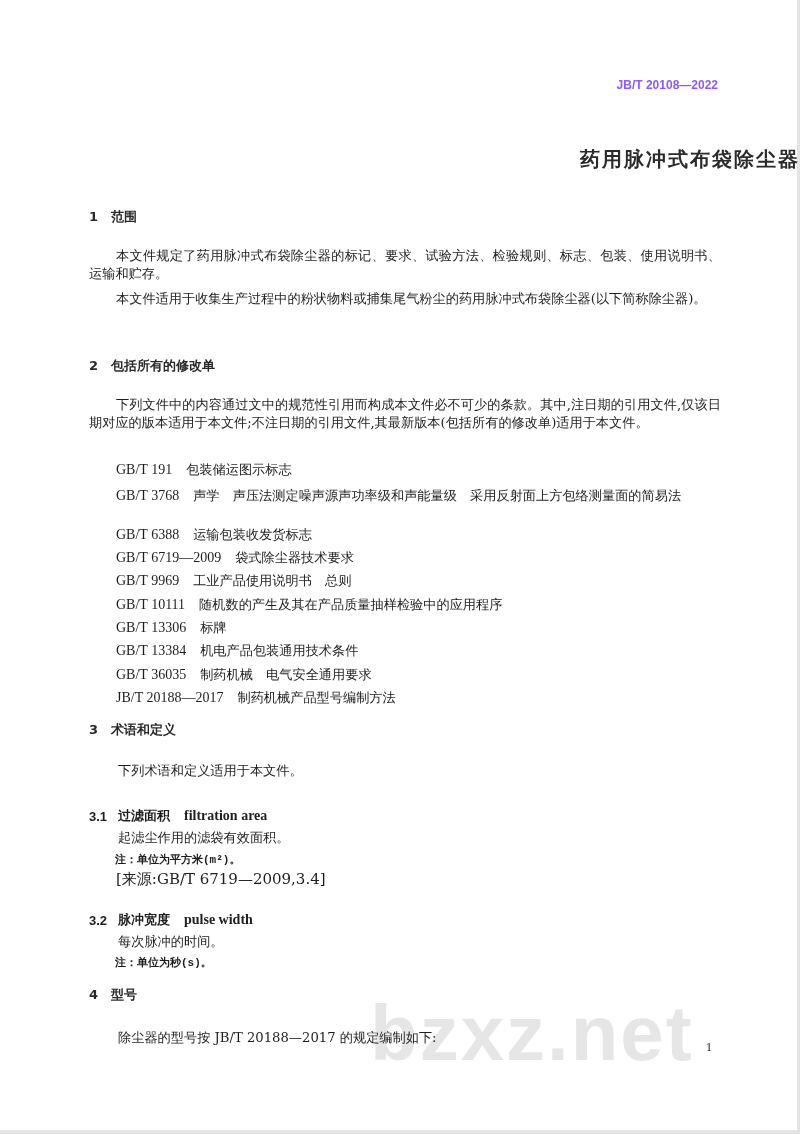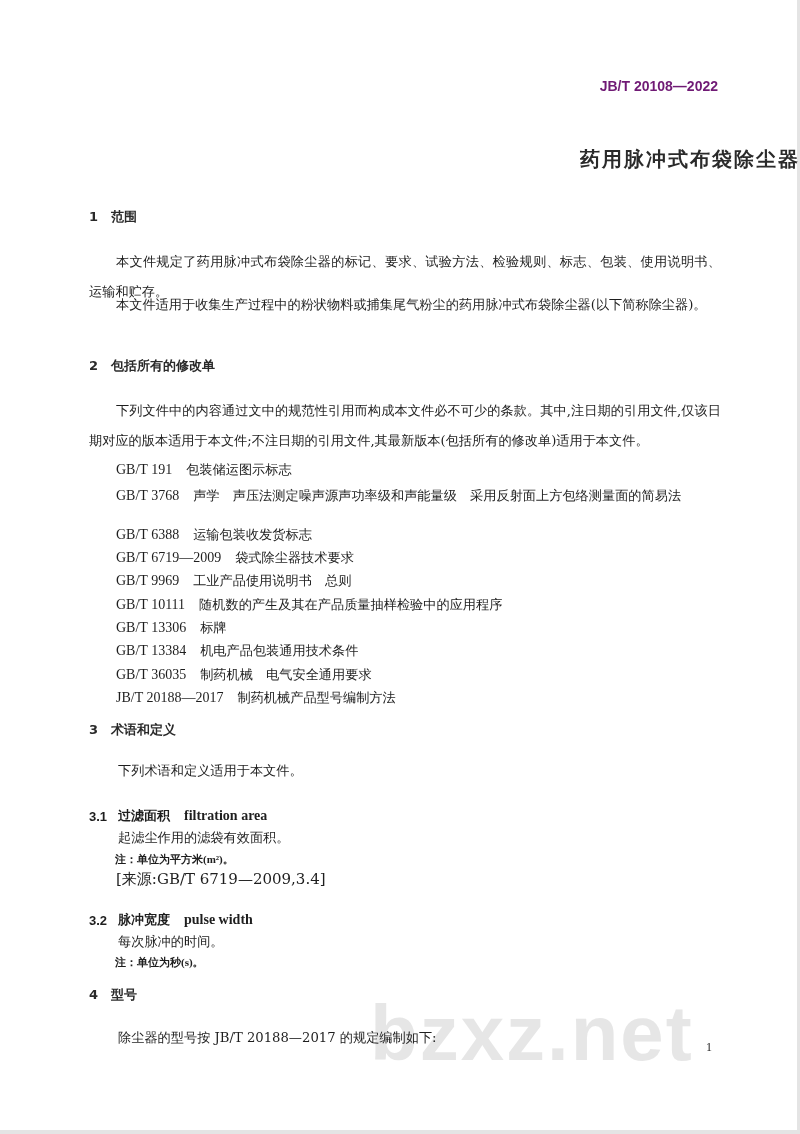--- a/index.html
+++ b/index.html
@@ -4,35 +4,35 @@
 <style>
   html, body { margin: 0; padding: 0; }
   body {
     width: 800px; height: 1134px; position: relative; overflow: hidden;
     background: #ffffff; color: #1e1e1e;
     font-family: "DejaVu Serif", "Liberation Serif", serif;
   }
   .page-edge-r { position: absolute; right: 0; top: 0; width: 3px; height: 1134px; background: #e4e4e4; }
   .page-edge-b { position: absolute; left: 0; bottom: 0; width: 800px; height: 4px; background: #e4e4e4; }
   .abs { position: absolute; white-space: nowrap; }
-  .std-code { right: 82px; top: 78px; font-family: "Liberation Sans", "DejaVu Sans", sans-serif; font-weight: bold; font-size: 14px; color: #701a75; }
+  .std-code { right: 82px; top: 78px; font-family: "Liberation Sans", "DejaVu Sans", sans-serif; font-weight: bold; font-size: 12px; color: #8b5cf6; }
   .title { left: 0; width: 800px; text-align: right; top: 146px; font-family: "DejaVu Sans", sans-serif; font-weight: bold; font-size: 20px; letter-spacing: 2px; color: #2a2a2a; }
   .h1 { left: 89px; font-family: "DejaVu Sans", sans-serif; font-weight: bold; font-size: 13px; color: #2a2a2a; }
   .h1 .num { display: inline-block; width: 22px; }
-  .para { left: 89px; width: 632px; font-size: 13.2px; line-height: 30px; white-space: normal; text-indent: 27px; text-align: justify; }
+  .para { left: 89px; width: 632px; font-size: 13.2px; line-height: 18px; white-space: normal; text-indent: 27px; text-align: justify; }
   .ref { left: 116px; font-size: 13.2px; }
   .ref .code { font-family: "Liberation Serif", serif; font-size: 14px; }
   .ref-wrap { left: 89px; width: 632px; white-space: normal; text-indent: 27px; font-size: 13.2px; line-height: 20px; }
   .ref-wrap .code { font-family: "Liberation Serif", serif; font-size: 14px; }
   .gap { display: inline-block; width: 14px; }
   .termno { left: 89px; font-family: "Liberation Sans", sans-serif; font-weight: bold; font-size: 13px; margin-top: 24px; }
   .term { left: 118px; font-family: "DejaVu Sans", sans-serif; font-weight: bold; font-size: 13px; }
   .term .en { font-family: "Liberation Serif", serif; font-size: 14px; margin-left: 14px; }
   .def { left: 118px; font-size: 13.2px; }
-  .note { left: 115px; font-size: 11px; font-family: Liberation Serif, serif; font-weight: bold; }
+  .note { left: 115px; font-size: 11px; font-family: Liberation Mono, monospace; font-weight: bold; }
   .src { left: 116px; font-size: 15px; }
   .pageno { left: 706px; top: 1040px; font-size: 12px; font-family: "Liberation Serif", serif; }
   .watermark { left: 370px; top: 988px; font-family: Liberation Sans, sans-serif; font-weight: bold; font-size: 78px; letter-spacing: 2px; color: rgba(200,200,200,0.45); }
 </style>
 </head>
 <body>
 
 <div class="page-edge-r"></div>
 <div class="page-edge-b"></div>
 

